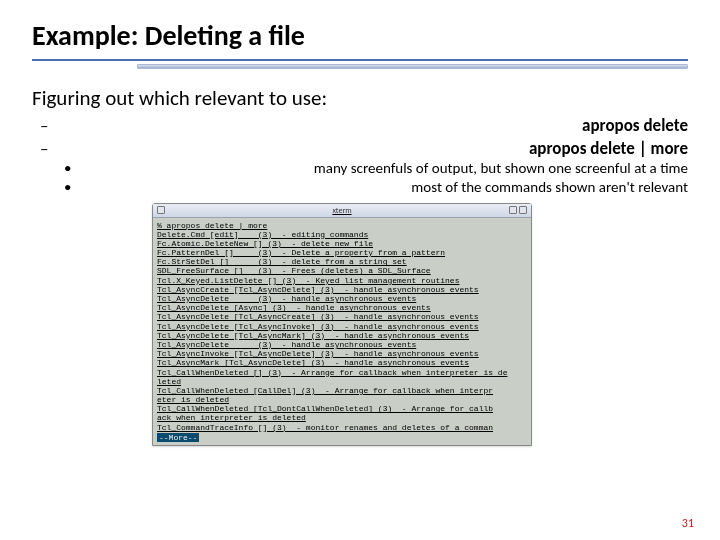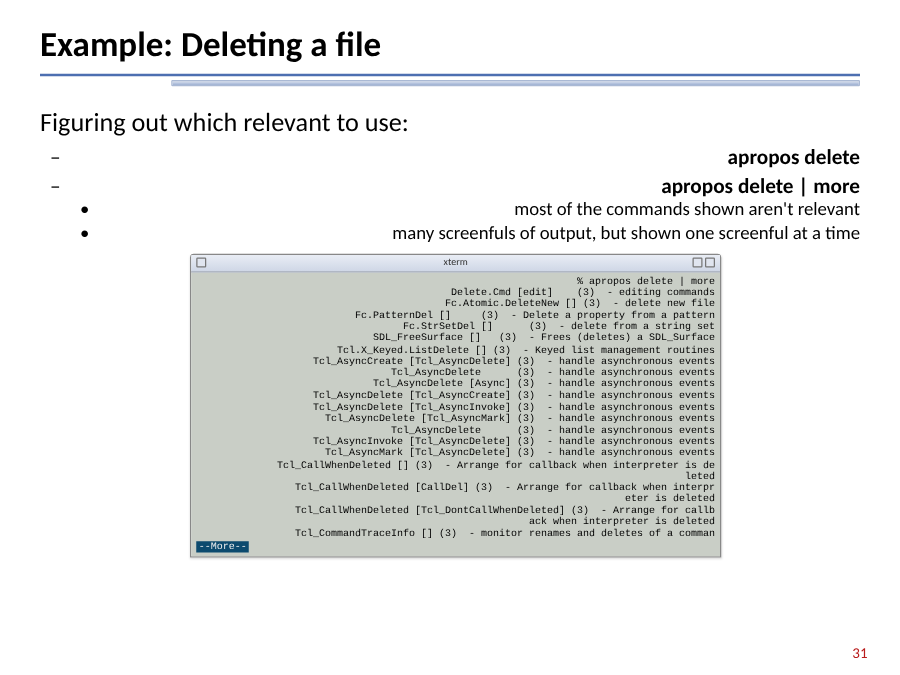--- a/index.html
+++ b/index.html
@@ -40,24 +40,25 @@
   ul.sub > li {
     font-size: 15px; font-weight: 400; position: relative;
     line-height: 1.25;
   }
   ul.sub > li::before {
     content: "•"; position: absolute; left: -14px;
   }
 
   .term-wrap {
     margin: 6px 11px 0 120px;
-    width: 425px;
+    width: 380px;
     border: 1px solid #888;
     border-radius: 3px 3px 0 0;
     box-shadow: 0 1px 2px rgba(0,0,0,0.15);
+    text-decoration: underline;
   }
   .term-titlebar {
     height: 14px;
     background: linear-gradient(#e9edf5, #cfd7e6);
     border-bottom: 1px solid #9aa3b3;
     display: flex; align-items: center; justify-content: center;
     position: relative;
   }
   .term-titlebar .t-txt { font-size: 8px; color: #333; }
   .term-titlebar .t-left, .term-titlebar .t-right {
@@ -71,21 +72,21 @@
   .term-body {
     background: #c9cec6;
     color: #000;
     font-family: "Courier New", monospace;
     font-size: 8px;
     line-height: 1.15;
     padding: 3px 4px 3px 4px;
     min-height: 190px;
     overflow: hidden;
   }
-  .term-body div { white-space: pre; text-align: right; }
+  .term-body div { white-space: pre; }
   .more {
     display: inline-block;
     background: #0c4a6e; color: #eee;
     padding: 0 2px;
     margin-top: 1px;
   }
   .pagenum {
     position: absolute;
     bottom: 10px; right: 26px;
     font-size: 12px; color: #b91c1c;
@@ -103,22 +104,22 @@
 
 <div class="subhead">Figuring out which relevant to use:</div>
 
 <ul class="bullets">
   <li class="dash">
     <span>apropos delete</span>
   </li>
   <li class="dash">
     <span>apropos delete | more</span>
     <ul class="sub">
+      <li>many screenfuls of output, but shown one screenful at a time</li>
       <li>most of the commands shown aren't relevant</li>
-      <li>many screenfuls of output, but shown one screenful at a time</li>
     </ul>
   </li>
 </ul>
 
 <div class="term-wrap">
   <div class="term-titlebar">
     <div class="t-left">
       <div class="pip"></div>
     </div>
     <span class="t-txt">xterm</span>

